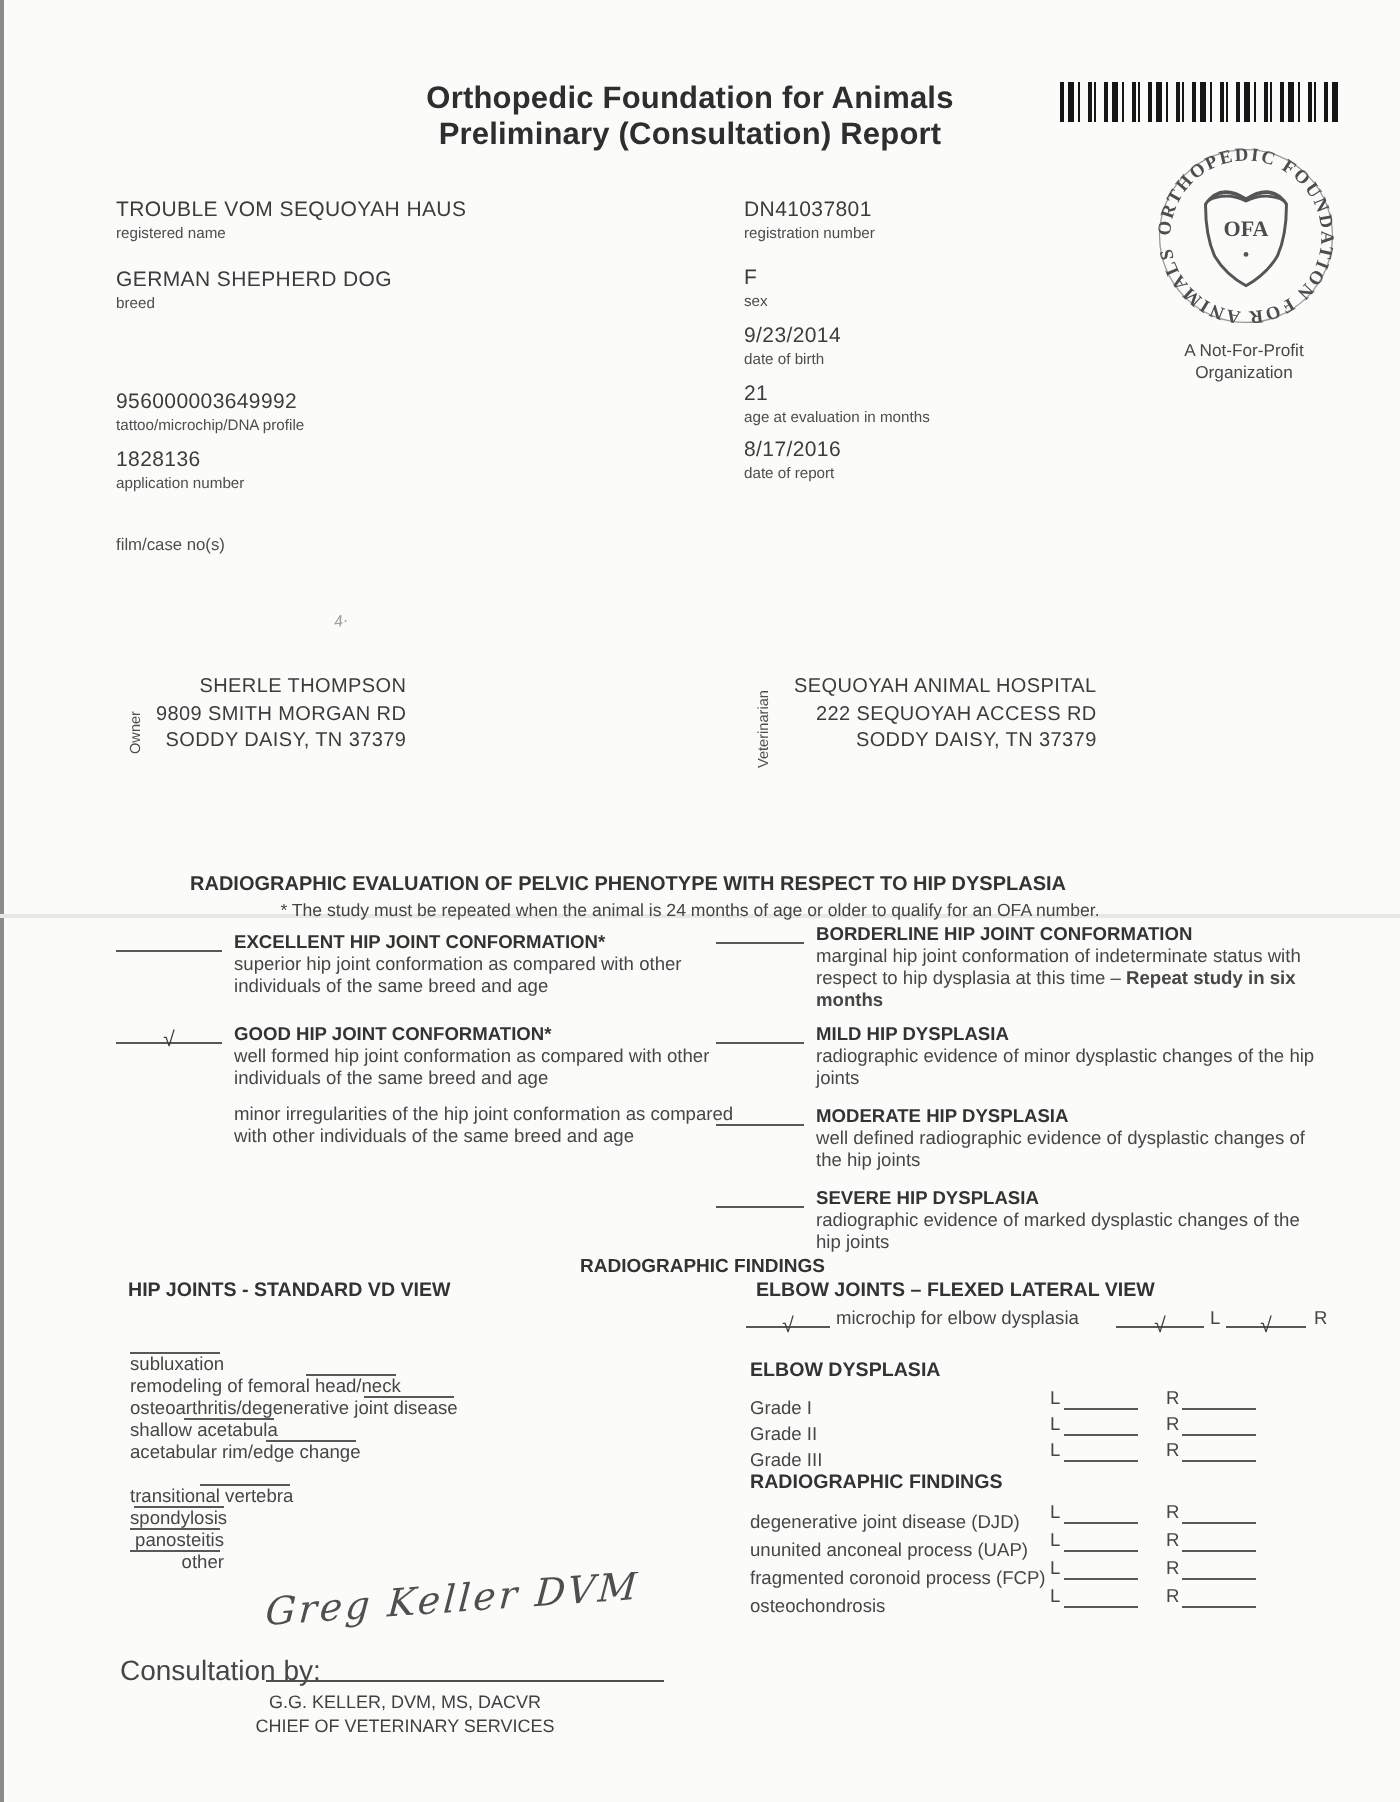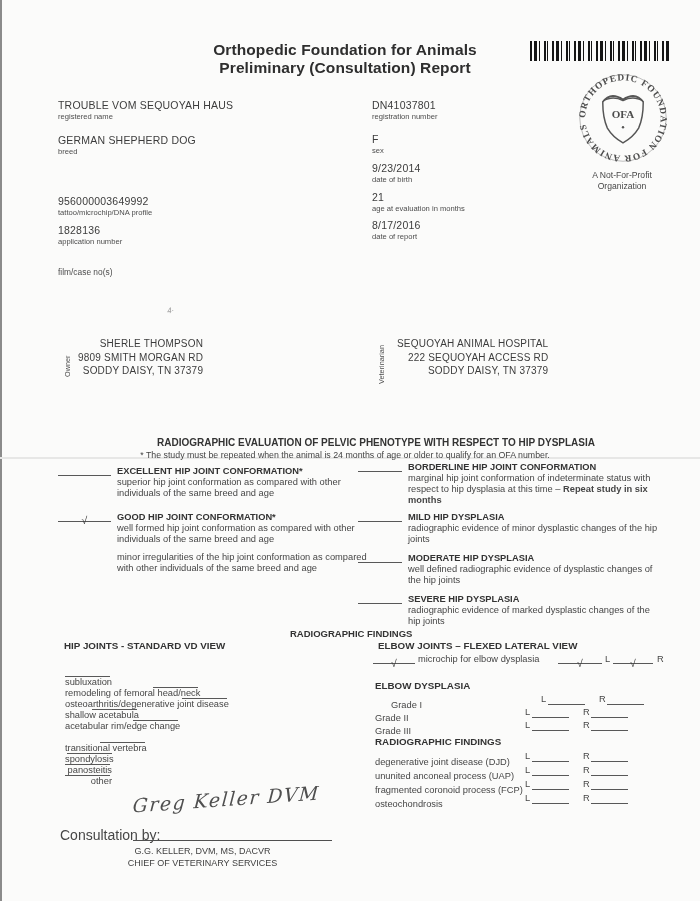--- a/index.html
+++ b/index.html
@@ -19,21 +19,21 @@
   .tagline{left:570px;top:170px;width:104px;text-align:center;font-size:8.6px;line-height:11px;color:#474747;}
   
   .field{position:absolute;}
   .fval{font-size:10.5px;line-height:11px;color:#3c3c3c;letter-spacing:.2px;}
   .flbl{font-size:7.6px;line-height:9px;color:#4d4d4d;margin-top:1px;}
   
   .addr{font-size:10px;line-height:13.5px;letter-spacing:.2px;color:#3c3c3c;text-align:right;}
   .vlabel{position:absolute;font-size:7.3px;color:#4d4d4d;transform:rotate(-90deg);
           transform-origin:0 0;white-space:nowrap;}
   
-  .sechead{left:95px;top:437px;width:500px;text-align:right;font-size:10px;font-weight:bold;color:#333;}
+  .sechead{left:95px;top:437px;width:500px;text-align:left;font-size:10px;font-weight:bold;color:#333;}
   .secnote{left:95px;top:450px;width:500px;text-align:center;font-size:8.8px;color:#444;}
   .eval-item{position:absolute;}
   .eval-row{display:flex;align-items:flex-end;}
   .eval-blank{display:inline-block;width:53px;height:11px;border-bottom:1.2px solid #585858;
               margin-right:6px;flex:none;text-align:center;}
   .eval-item.rcol .eval-blank{width:44px;}
   .chk{font-size:10.5px;line-height:10px;color:#3c3c3c;display:inline-block;}
   .eval-title{font-size:9.3px;font-weight:bold;color:#333;white-space:nowrap;}
   .eval-desc{font-size:9.3px;line-height:10.9px;margin-left:59px;margin-top:1px;white-space:pre-line;
              color:#464646;width:250px;}
@@ -243,21 +243,21 @@
       <span class="hipline"></span>
       <span class="small">panosteitis</span>
     </div>
   <div class="hiprow" style="top:765px">
       <span class="hipline"></span>
       <span class="small">other</span>
     </div>
 
   <div class="abs colhead" style="left:375px;top:680px">ELBOW DYSPLASIA</div>
 
-  <div class="abs" style="left:391px;top:694px;width:280px">
+  <div class="abs" style="left:375px;top:694px;width:280px">
     <span class="small">Grade I</span>
     <span class="lr abs" style="left:150px">L</span><span class="uline abs" style="left:157px;top:9px;width:37px"></span>
     <span class="lr abs" style="left:208px">R</span><span class="uline abs" style="left:216px;top:9px;width:37px"></span>
   </div>
   <div class="abs" style="left:375px;top:707px;width:280px">
     <span class="small">Grade II</span>
     <span class="lr abs" style="left:150px">L</span><span class="uline abs" style="left:157px;top:9px;width:37px"></span>
     <span class="lr abs" style="left:208px">R</span><span class="uline abs" style="left:216px;top:9px;width:37px"></span>
   </div>
   <div class="abs" style="left:375px;top:720px;width:280px">

